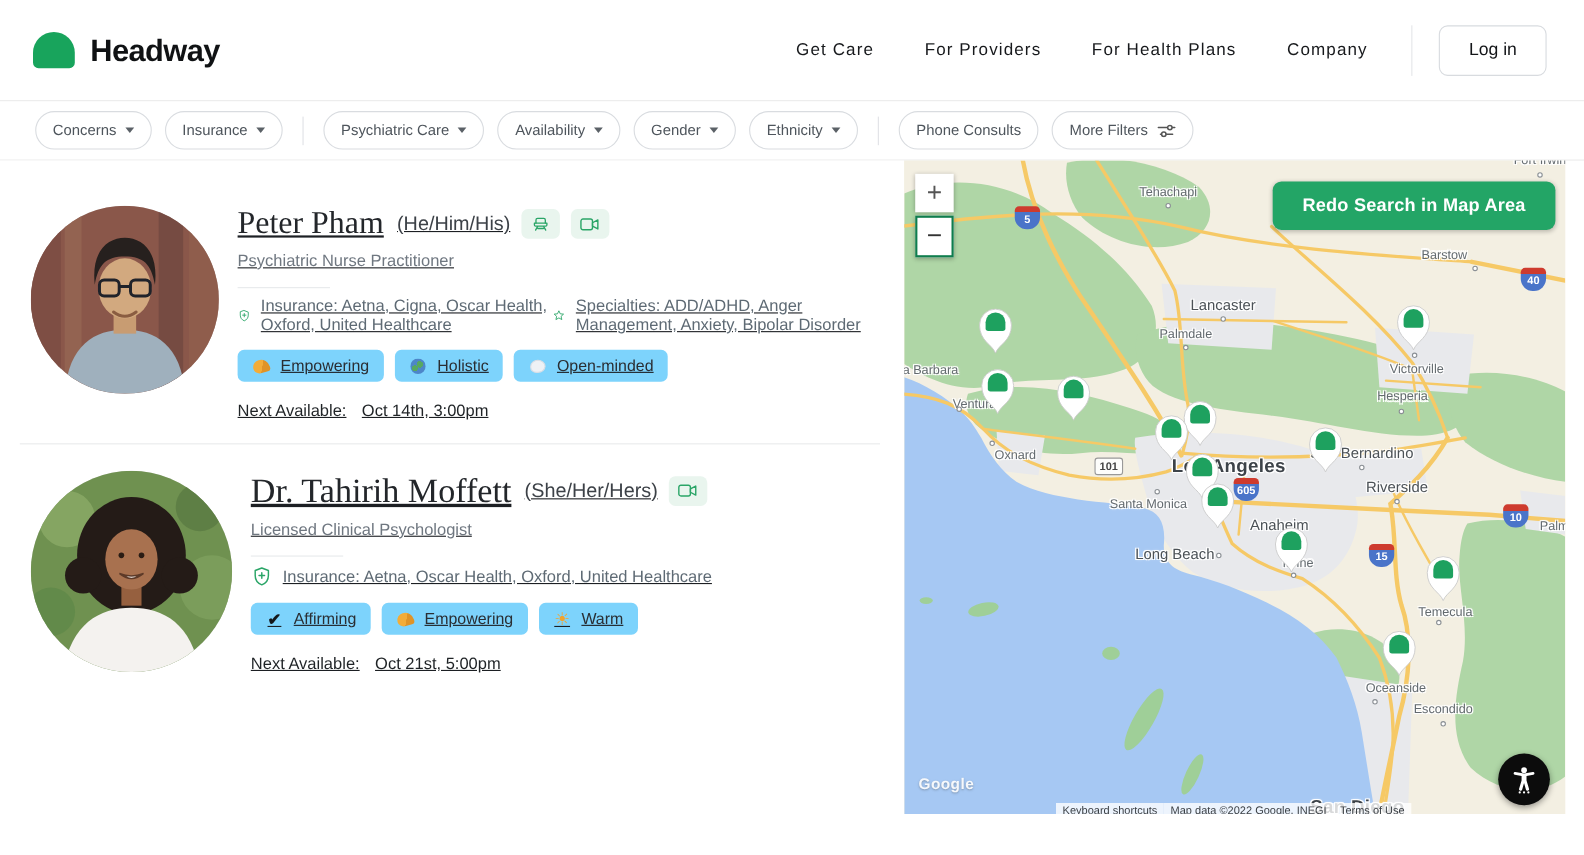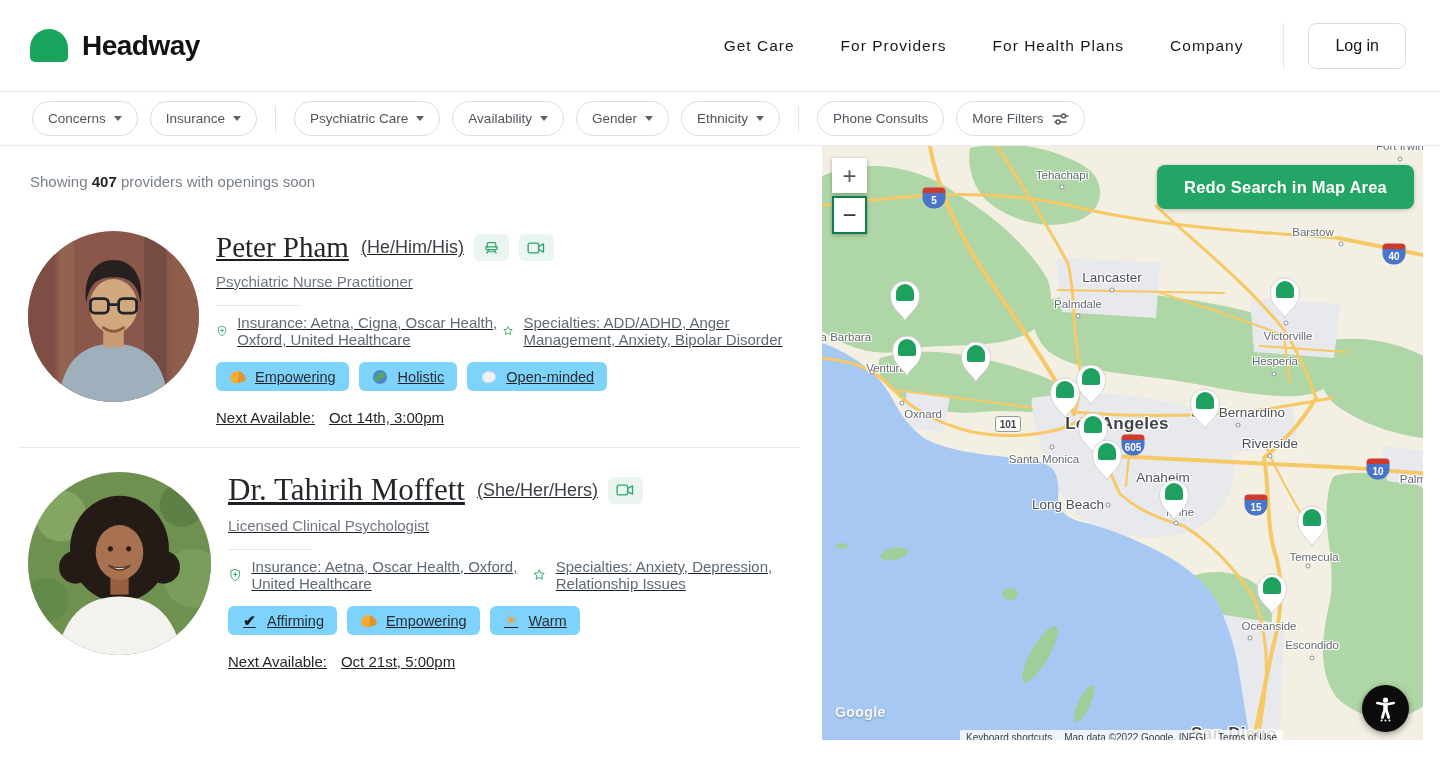--- a/index.html
+++ b/index.html
@@ -164,25 +164,20 @@
         <circle cx="11.5" cy="3" r="2"></circle>
       <line x1="3" y1="9" x2="14" y2="9"></line>
         <circle cx="6" cy="9" r="2"></circle>
     </svg>
   </div>
 </div>
 
 <div class="content">
 
   <div class="list">
-    <div class="summary">
-      <span>Showing</span>
-      <b>407</b>
-      <span>providers with openings soon</span>
-    </div>
 
     <div class="card card1">
       <div class="avatar">
         <svg viewBox="0 0 100 100">
           <rect width="100" height="100" fill="#8a574a"></rect>
           <rect x="0" width="16" height="100" fill="#7b4c42" opacity=".8"></rect>
           <rect x="18" width="9" height="100" fill="#9a6a57" opacity=".6"></rect>
           <rect x="68" width="13" height="100" fill="#6e463e" opacity=".7"></rect>
           <rect x="84" width="16" height="100" fill="#93604f" opacity=".6"></rect>
           <path d="M18,100 C20,74 34,66 50,66 C66,66 80,74 82,100 Z" fill="#9fb0bd"></path>
@@ -293,26 +288,20 @@
         </div>
         <div class="prov-title">Licensed Clinical Psychologist</div>
         <div class="mini-div"></div>
         <div class="details">
           <div class="detail-row">
             <svg width="20" height="20" viewBox="0 0 24 24" fill="none" stroke="#2aa567" stroke-width="1.6" stroke-linecap="round" stroke-linejoin="round">
               <path d="M12 2.8 L19.2 5.6 V11 C19.2 16 16.2 19.6 12 21.2 C7.8 19.6 4.8 16 4.8 11 V5.6 Z"></path>
               <path d="M12 8 v6 M9 11 h6"></path>
             </svg>
             <span>Insurance: Aetna, Oscar Health, Oxford, United Healthcare</span>
-          </div>
-          <div class="detail-row">
-            <svg width="20" height="20" viewBox="0 0 24 24" fill="none" stroke="#2aa567" stroke-width="1.6" stroke-linejoin="round">
-              <path d="M12 3.2 l2.5 5.4 5.9 .6 -4.4 4 1.3 5.8 -5.3 -3 -5.3 3 1.3 -5.8 -4.4 -4 5.9 -.6 Z"></path>
-            </svg>
-            <span>Specialties: Anxiety, Depression, Relationship Issues</span>
           </div>
         </div>
         <div class="badges">
           <span class="badge">
             <span class="badge-ico">
                 <span class="check-icon"></span>
               </span>
             <span>Affirming</span>
           </span>
           <span class="badge">

